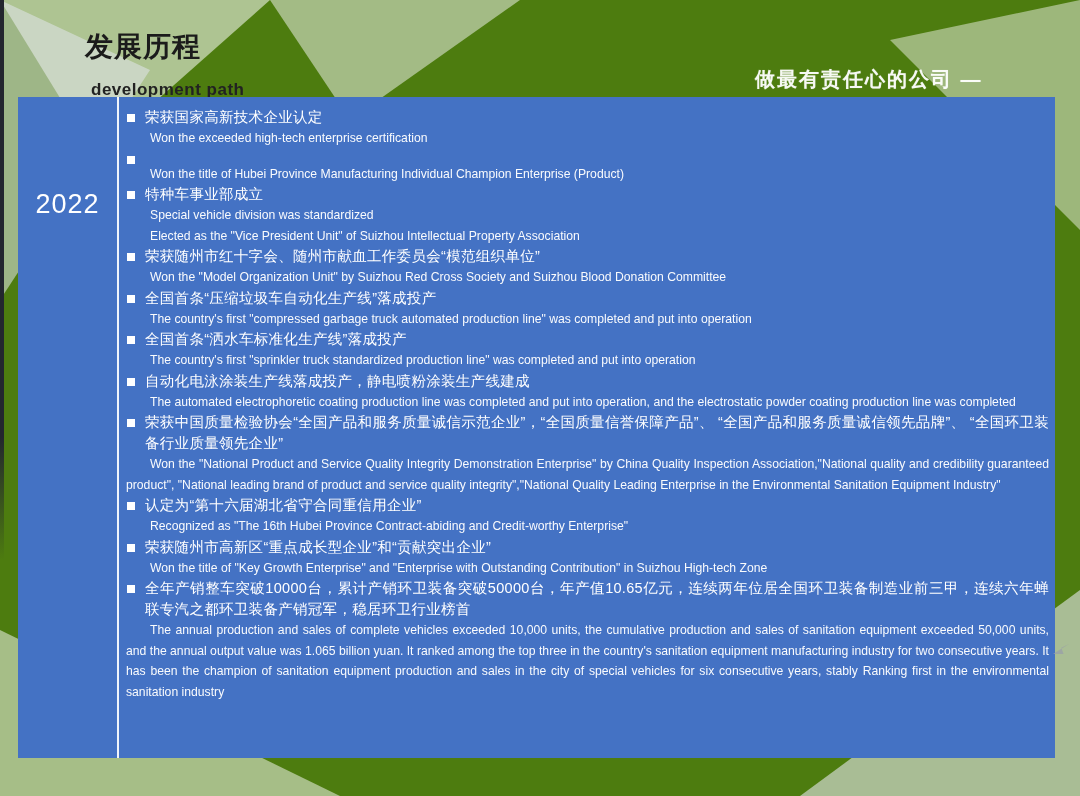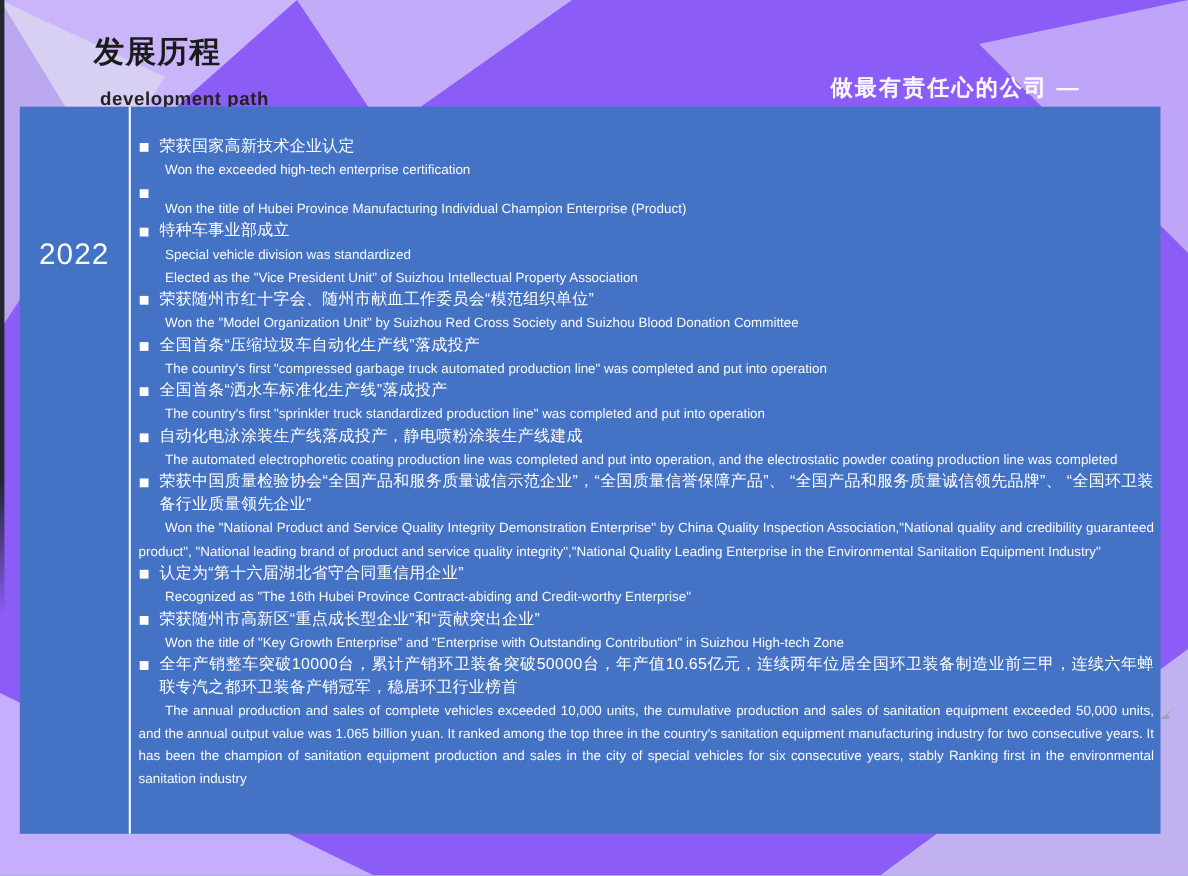--- a/index.html
+++ b/index.html
@@ -1,20 +1,20 @@
 <!DOCTYPE html>
 <html><head>
 <meta charset="utf-8">
 <style>
   html,body { margin:0; padding:0; background:#d9dbe0; }
   * { box-sizing:border-box; }
   .slide {
     position:relative;
     width:1080px; height:796px;
-    background:#8b5cf6;
+    background:#4d7c0f;
     overflow:hidden;
     font-family:"Liberation Sans", sans-serif;
   }
   .bg-decor { position:absolute; inset:0; pointer-events:none; }
   .left-edge {
     position:absolute; left:0; top:0; width:4px; height:560px;
     background:linear-gradient(to bottom, #23262e 0%, #23262e 78%, rgba(35,38,46,0) 100%);
   }
   .title-zh {
     position:absolute; left:85px; top:28px;
@@ -34,29 +34,28 @@
     white-space:nowrap;
   }
   .panel {
     position:absolute; left:18px; top:97px;
     width:1037px; height:661px;
     background:#4472c4;
     display:flex;
   }
   .year-col { flex:0 0 99px; position:relative; }
   .year {
-    display:block; margin-top:119px; text-align:center;
+    display:block; margin-top:92px; text-align:center;
     color:#ffffff; font-size:27px; letter-spacing:1px;
   }
   .divider { flex:0 0 2px; background:rgba(255,255,255,0.92); }
   .items {
     flex:1 1 auto;
     padding:10px 6px 0 7px;
     color:#ffffff;
-    margin-top:16px;
   }
   .item { margin:0; }
   .zh-row { display:flex; align-items:flex-start; }
   .bullet {
     flex:0 0 8px; width:8px; height:8px; background:#ffffff;
     margin:7px 10px 0 1px;
   }
   .zh {
     font-size:14.5px; line-height:21px; letter-spacing:0.3px;
     text-align:justify;

